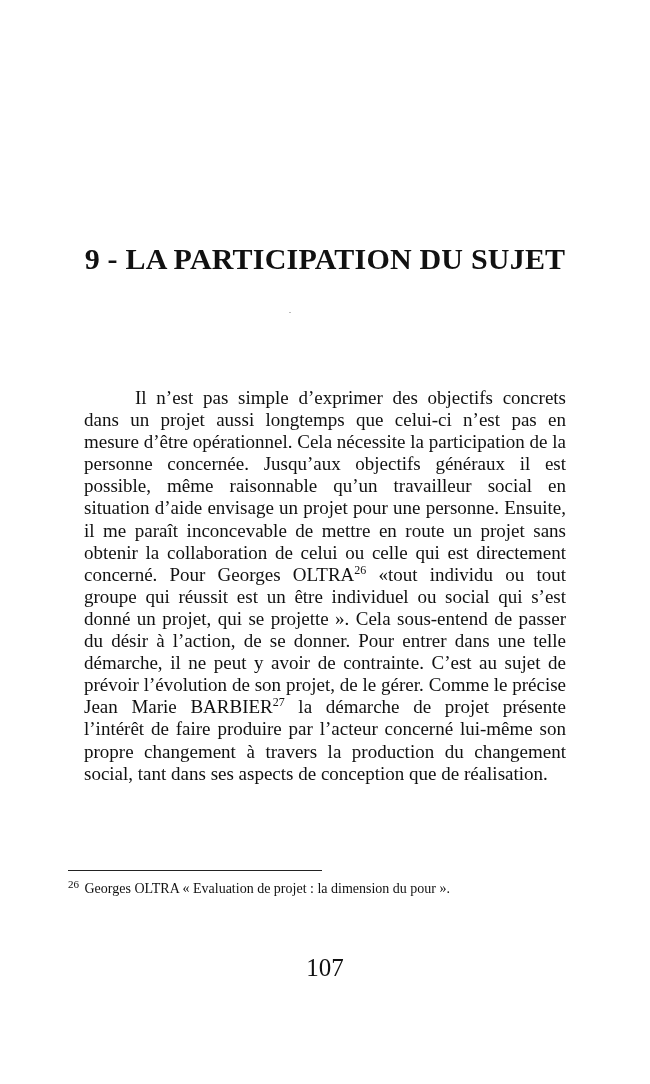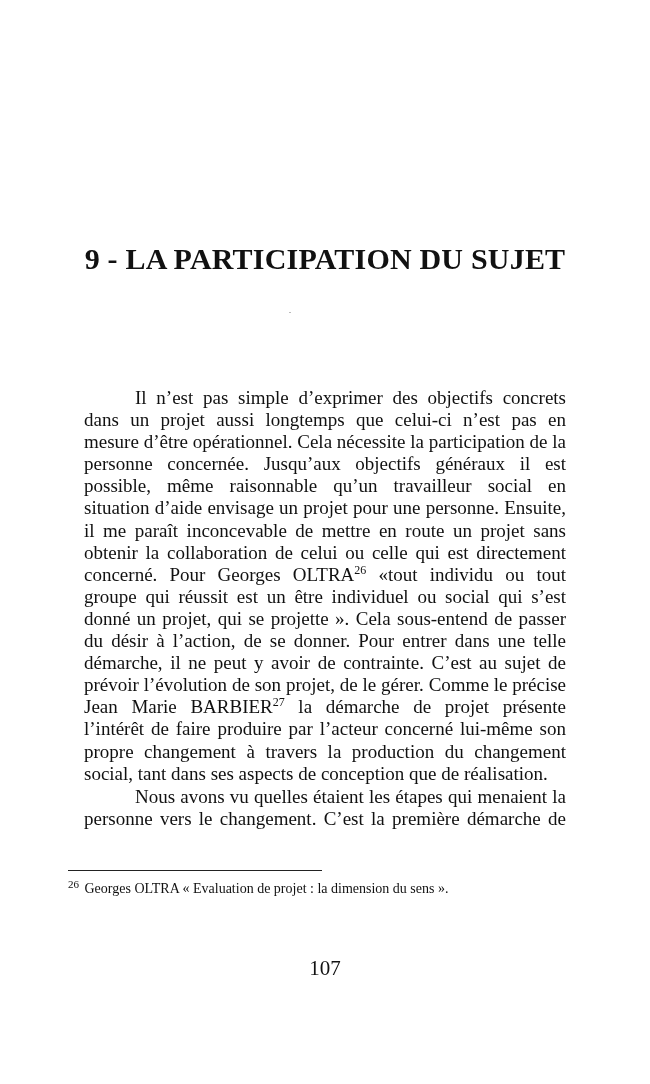--- a/index.html
+++ b/index.html
@@ -96,43 +96,40 @@
       line-height: 0;
       vertical-align: 5px;
       margin-right: 2px;
     }
     .page-number {
       position: absolute;
       left: 0;
       top: 956px;
       width: 650px;
       text-align: center;
-      font-size: 21px;
+      font-size: 25px;
       line-height: 24px;
       margin: 0;
     }
   </style>
 </head>
 <body>
 
 <div class="page">
 
   <h1 class="chapter-title">9 - LA PARTICIPATION DU SUJET</h1>
 
   <div class="speck"></div>
 
   <div class="body-text p1">
     <p><span>Il n’est pas simple d’exprimer des objectifs concrets dans un projet aussi longtemps que celui-ci n’est pas en mesure d’être opérationnel. Cela nécessite la participation de la personne concernée. Jusqu’aux objectifs généraux il est possible, même raisonnable qu’un travailleur social en situation d’aide envisage un projet pour une personne. Ensuite, il me paraît inconcevable de mettre en route un projet sans obtenir la collaboration de celui ou celle qui est directement concerné. Pour Georges OLTRA</span><sup class="fnref">26</sup><span> «tout individu ou tout groupe qui réussit est un être individuel ou social qui s’est donné un projet, qui se projette ». Cela sous-entend de passer du désir à l’action, de se donner. Pour entrer dans une telle démarche, il ne peut y avoir de contrainte. C’est au sujet de prévoir l’évolution de son projet, de le gérer. Comme le précise Jean Marie BARBIER</span><sup class="fnref">27</sup><span> la démarche de projet présente l’intérêt de faire produire par l’acteur concerné lui-même son propre changement à travers la production du changement social, tant dans ses aspects de conception que de réalisation.</span></p>
   </div>
 
-  <div class="body-text p2">
-    <p>Nous avons vu quelles étaient les étapes qui menaient la personne vers le changement. C’est la première démarche de</p>
-  </div>
 
   <div class="footnote-rule"></div>
 
   <div class="footnotes">
-    <p class="footnote fn26"><sup>26</sup><span> Georges OLTRA « Evaluation de projet : la dimension du sens ».</span></p>
+    <p class="footnote fn26"><sup>26</sup><span> Georges OLTRA « Evaluation de projet : la dimension du pour ».</span></p>
   </div>
 
   <div class="page-number">107</div>
 
 </div>
 
 </body></html>

